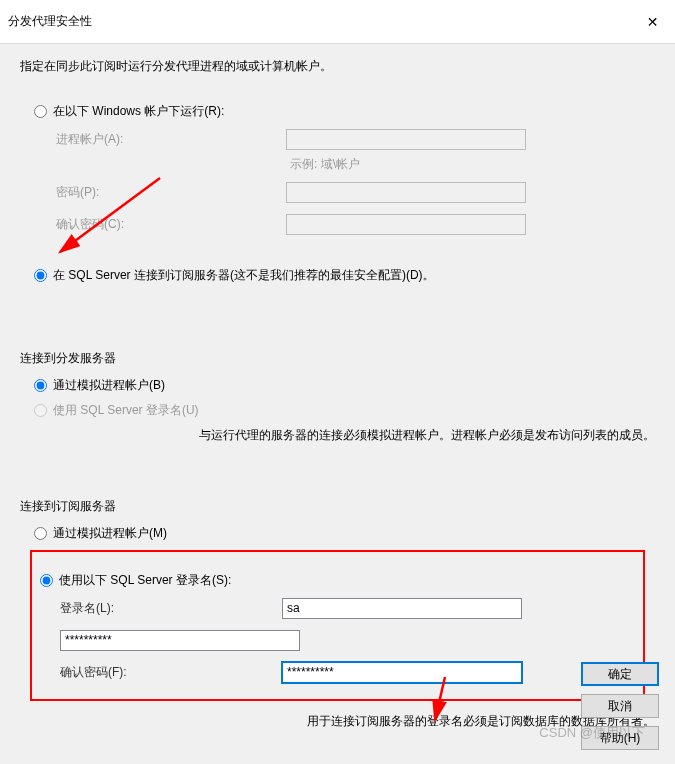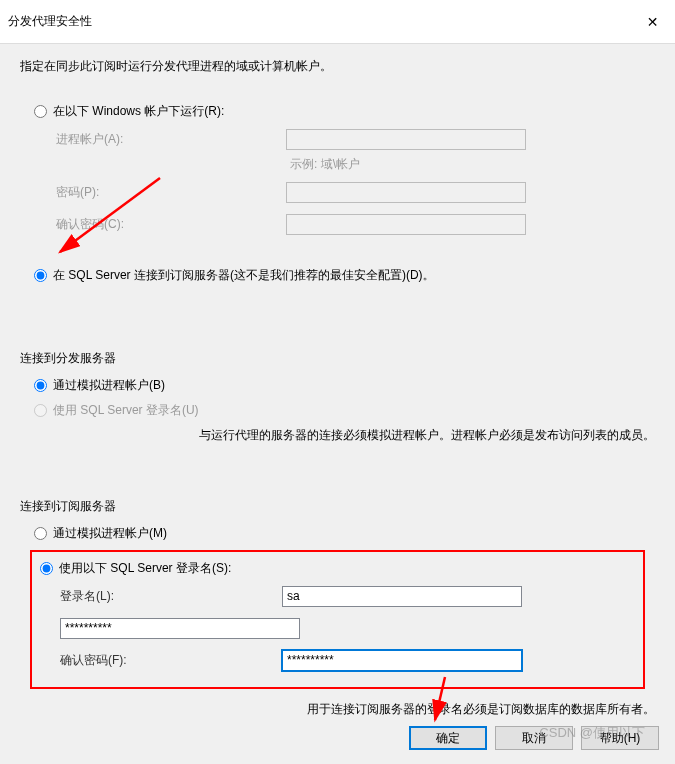--- a/index.html
+++ b/index.html
@@ -84,31 +84,32 @@
       margin-left: 36px;
       margin-top: 8px;
       margin-bottom: 12px;
       text-align: right;
     }
     .radio-label.disabled { color: #9a9a9a; }
     .red-box {
       border: 2px solid #ff0000;
       margin-left: 10px;
       margin-right: 10px;
-      padding: 8px 4px 6px 4px;
+      padding: 20px 4px 6px 4px;
     }
     .red-box .radio-row { margin-left: 4px; }
     .red-box .field-row { margin-left: 24px; }
     .red-box .field-label { width: 222px; }
     .button-bar {
       position: absolute;
       bottom: 14px;
       right: 16px;
       display: flex;
       gap: 8px;
+      flex-direction: column;
     }
     .btn {
       width: 78px;
       height: 24px;
       border: 1px solid #adadad;
       background: #e1e1e1;
       font-size: 12px;
       font-family: inherit;
       cursor: pointer;
     }

